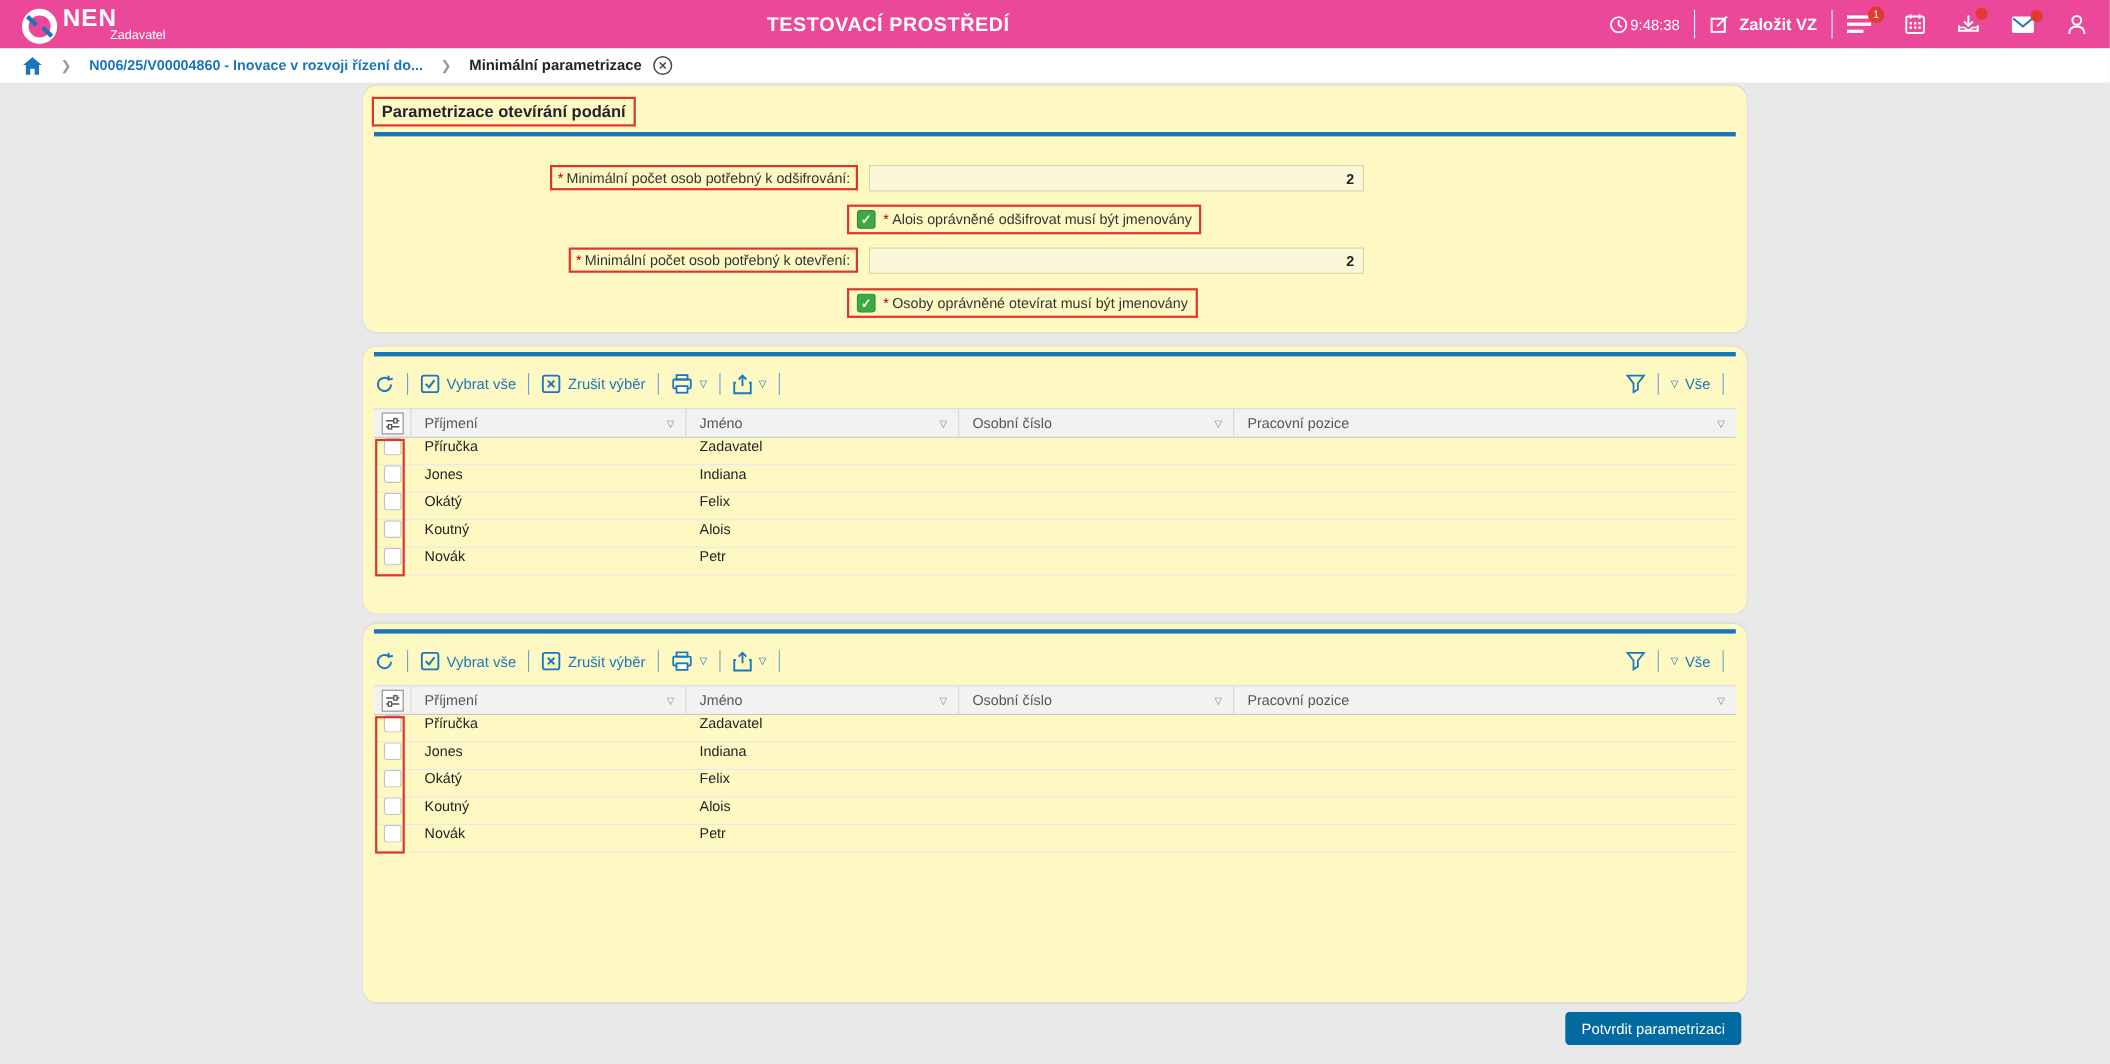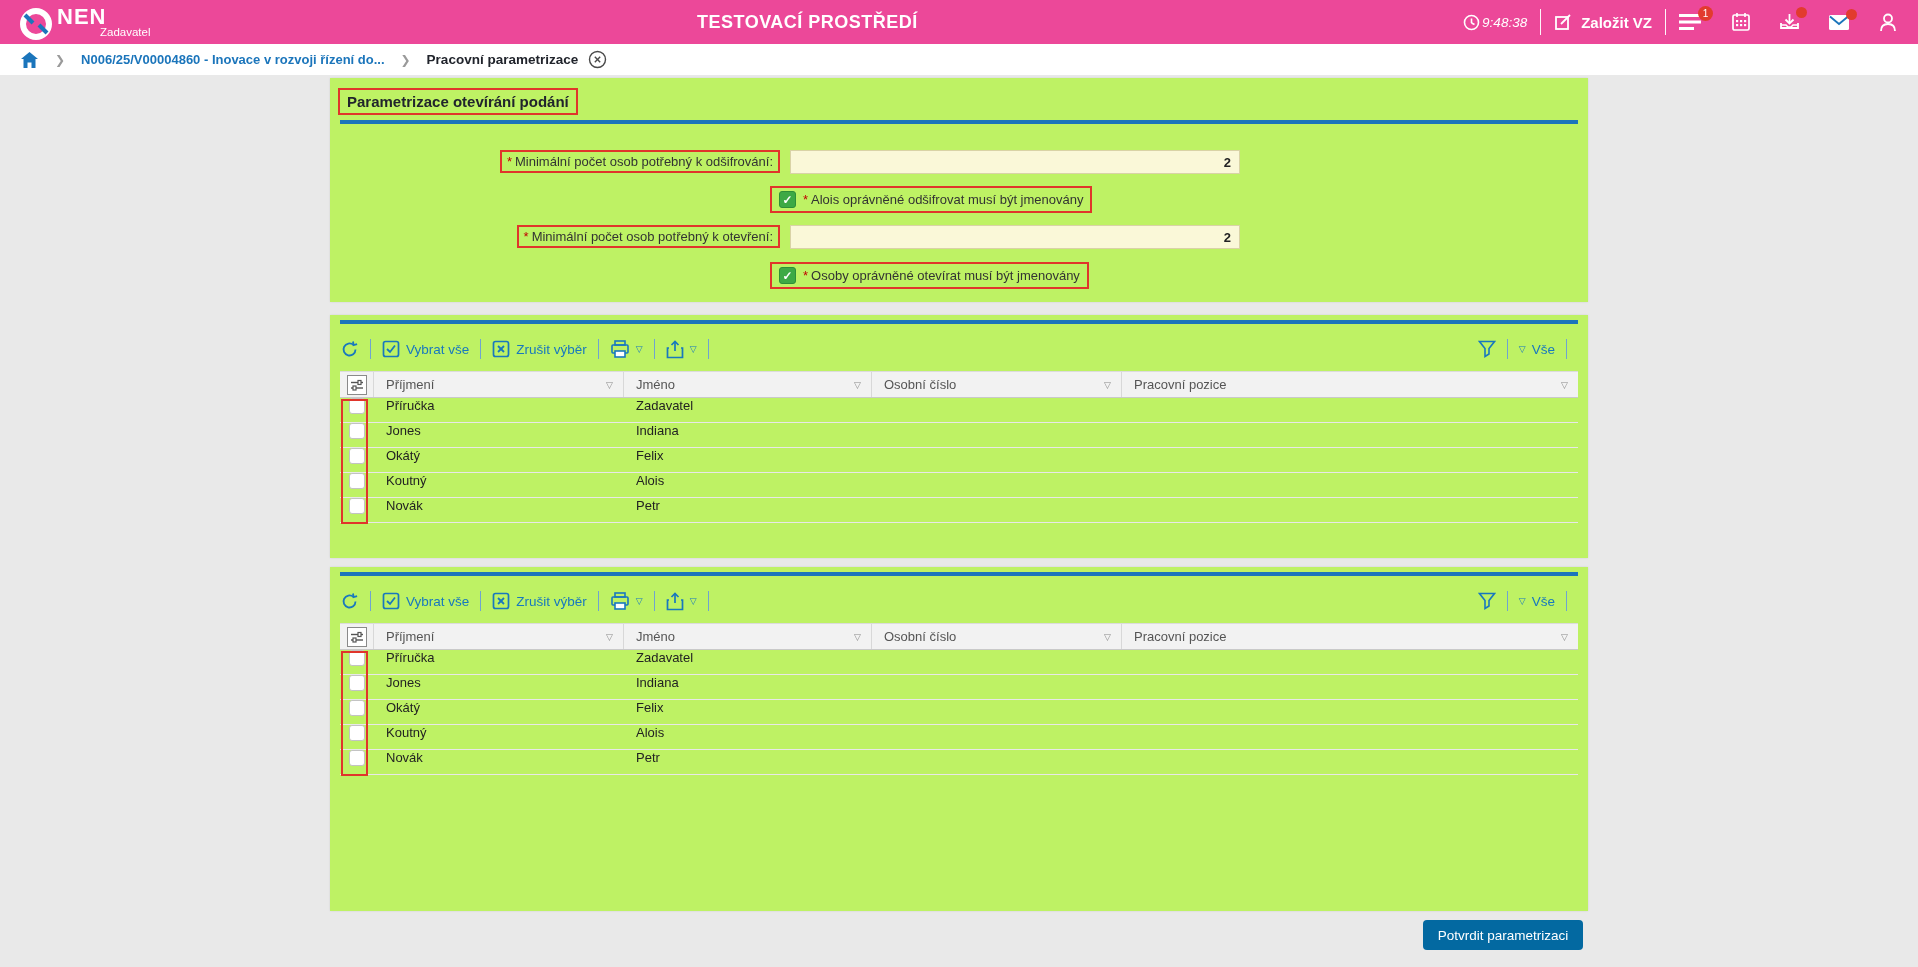--- a/index.html
+++ b/index.html
@@ -6,39 +6,39 @@
   html,body { width:1918px; height:967px; overflow:hidden; background:#E9E9E9;
               font-family:"Liberation Sans", sans-serif; }
 
   
   .topbar { position:absolute; top:0; left:0; width:1918px; height:44px; background:#ec4899; color:#fff; }
   .logo-wrap { position:absolute; left:16px; top:3px; display:flex; align-items:flex-start; }
   .logo-text { position:absolute; left:57px; top:4px; font-size:22px; font-weight:bold; letter-spacing:1px; }
   .logo-sub  { position:absolute; left:100px; top:26px; font-size:11.5px; font-weight:normal; }
   .env-title { position:absolute; left:697px; top:12px; font-size:18px; font-weight:bold; letter-spacing:.5px; }
   .top-right { position:absolute; right:0; top:0; height:44px; display:flex; align-items:center; }
-  .tb-time { font-size:13.5px; margin-left:2px;font-style:italic; }
+  .tb-time { font-size:13.5px; margin-left:2px; }
   .tb-sep { width:1px; height:26px; background:rgba(255,255,255,.95); margin:0 13px; }
   .tb-compose-label { font-size:15px; font-weight:bold; margin-left:8px; }
   .tb-ic { position:relative; display:inline-flex; align-items:center; justify-content:center; }
   .badge-count { position:absolute; top:-7px; right:-10px; background:#E23B2E; color:#fff; font-size:10px;
                  min-width:15px; height:15px; border-radius:8px; display:flex; align-items:center; justify-content:center; padding:0 3px; }
   .badge-dot { position:absolute; top:-5px; right:-7px; width:11px; height:11px; border-radius:50%; background:#E23B2E; }
   .mr28 { margin-right:28px; } .mr20 { margin-right:20px; }
 
   
   .crumbbar { position:absolute; top:44px; left:0; width:1918px; height:31px; background:#fff;
               display:flex; align-items:center; padding-left:20px; }
   .crumb-chevron { color:#9A9A9A; font-size:12px; margin:0 16px; }
   .crumb-link { color:#1B75BB; font-size:13px; font-weight:bold; }
   .crumb-current { color:#21242C; font-size:13.5px; font-weight:bold; }
   .crumb-close { margin-left:10px; display:inline-flex; }
 
   
-  .panel { position:absolute; left:330px; width:1258px; background:#bef264; box-shadow:0 0 2px rgba(0,0,0,.10); }
+  .panel { position:absolute; left:330px; width:1258px; background:#fef9c3; box-shadow:0 0 2px rgba(0,0,0,.10);border-radius:13px; }
   #panel-form  { top:78px;  height:224px; }
   #panel-tab1  { top:315px; height:243px; }
   #panel-tab2  { top:567px; height:344px; }
 
   .red-box { border:2px solid #E0352B; }
   .section-head { padding:10px 8px 0 8px; }
   .section-title { display:inline-block; font-size:15px; font-weight:bold; color:#21242C; padding:3px 7px; }
   .section-rule { height:4px; background:#1B75BB; margin:5px 10px 0 10px; }
 
   
@@ -172,21 +172,21 @@
 
 <div class="crumbbar">
   <span>
     <svg width="19" height="18" viewBox="0 0 19 18">
         <path d="M9.5 1 L18 8 H15.5 V17 H11.5 V11.5 H7.5 V17 H3.5 V8 H1 Z" fill="#1B75BB"></path>
       </svg>
   </span>
   <span class="crumb-chevron">❯</span>
   <span class="crumb-link">N006/25/V00004860 - Inovace v rozvoji řízení do...</span>
   <span class="crumb-chevron">❯</span>
-  <span class="crumb-current">Pracovní parametrizace</span>
+  <span class="crumb-current">Minimální parametrizace</span>
   <span class="crumb-close">
     <svg width="19" height="19" viewBox="0 0 19 19">
         <circle cx="9.5" cy="9.5" r="8" fill="none" stroke="#4A4A4A" stroke-width="1.4"></circle>
         <line x1="6.8" y1="6.8" x2="12.2" y2="12.2" stroke="#4A4A4A" stroke-width="1.4"></line>
         <line x1="12.2" y1="6.8" x2="6.8" y2="12.2" stroke="#4A4A4A" stroke-width="1.4"></line>
       </svg>
   </span>
 </div>
 
 <div class="panel" id="panel-form">

